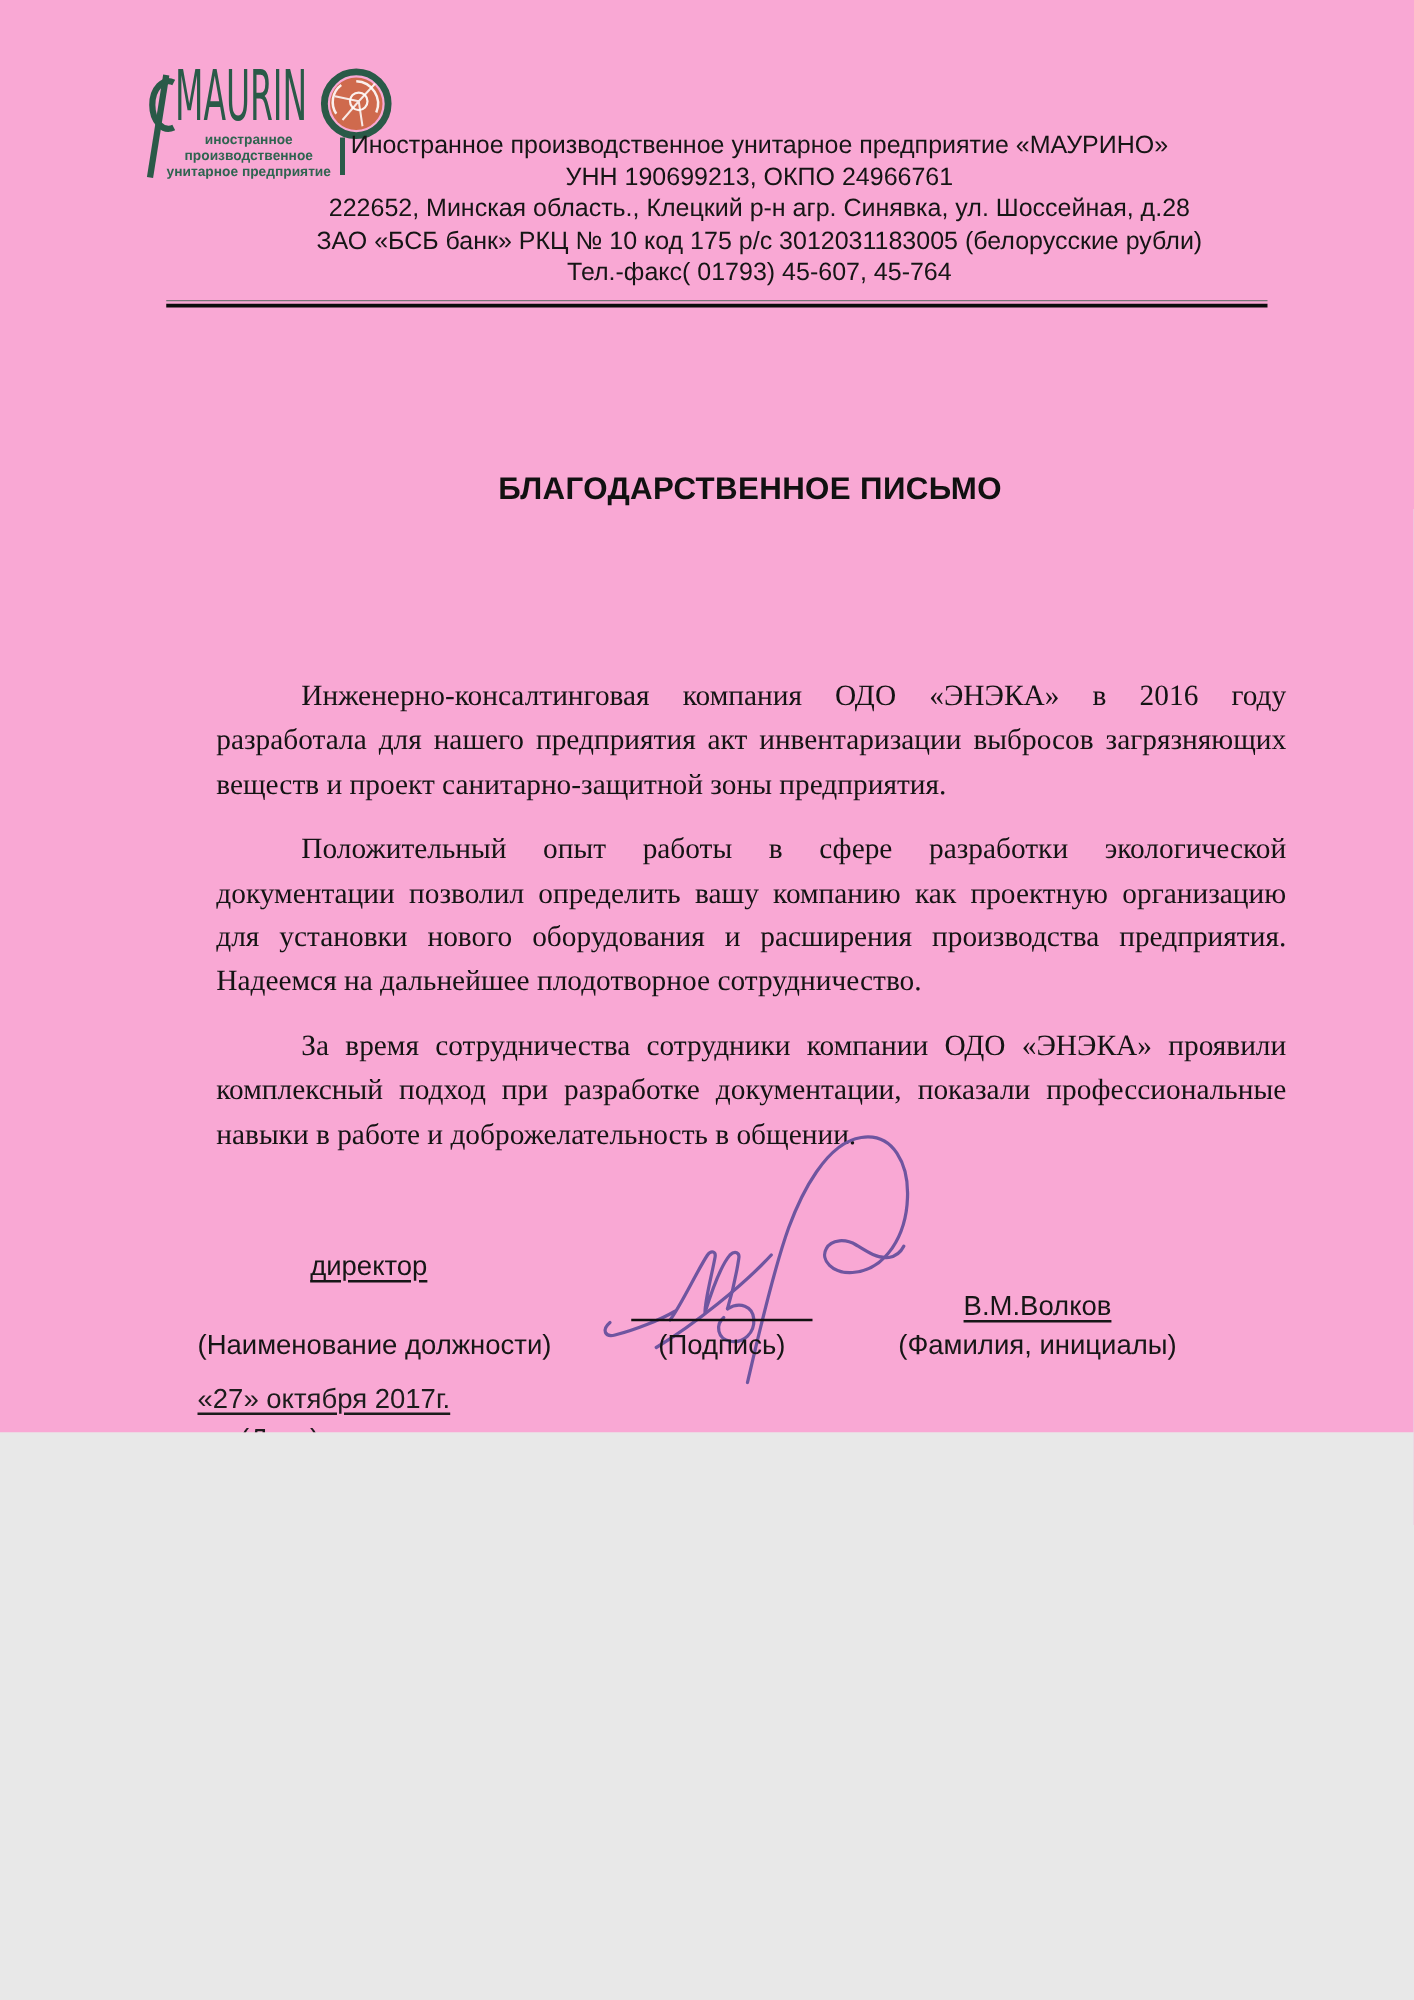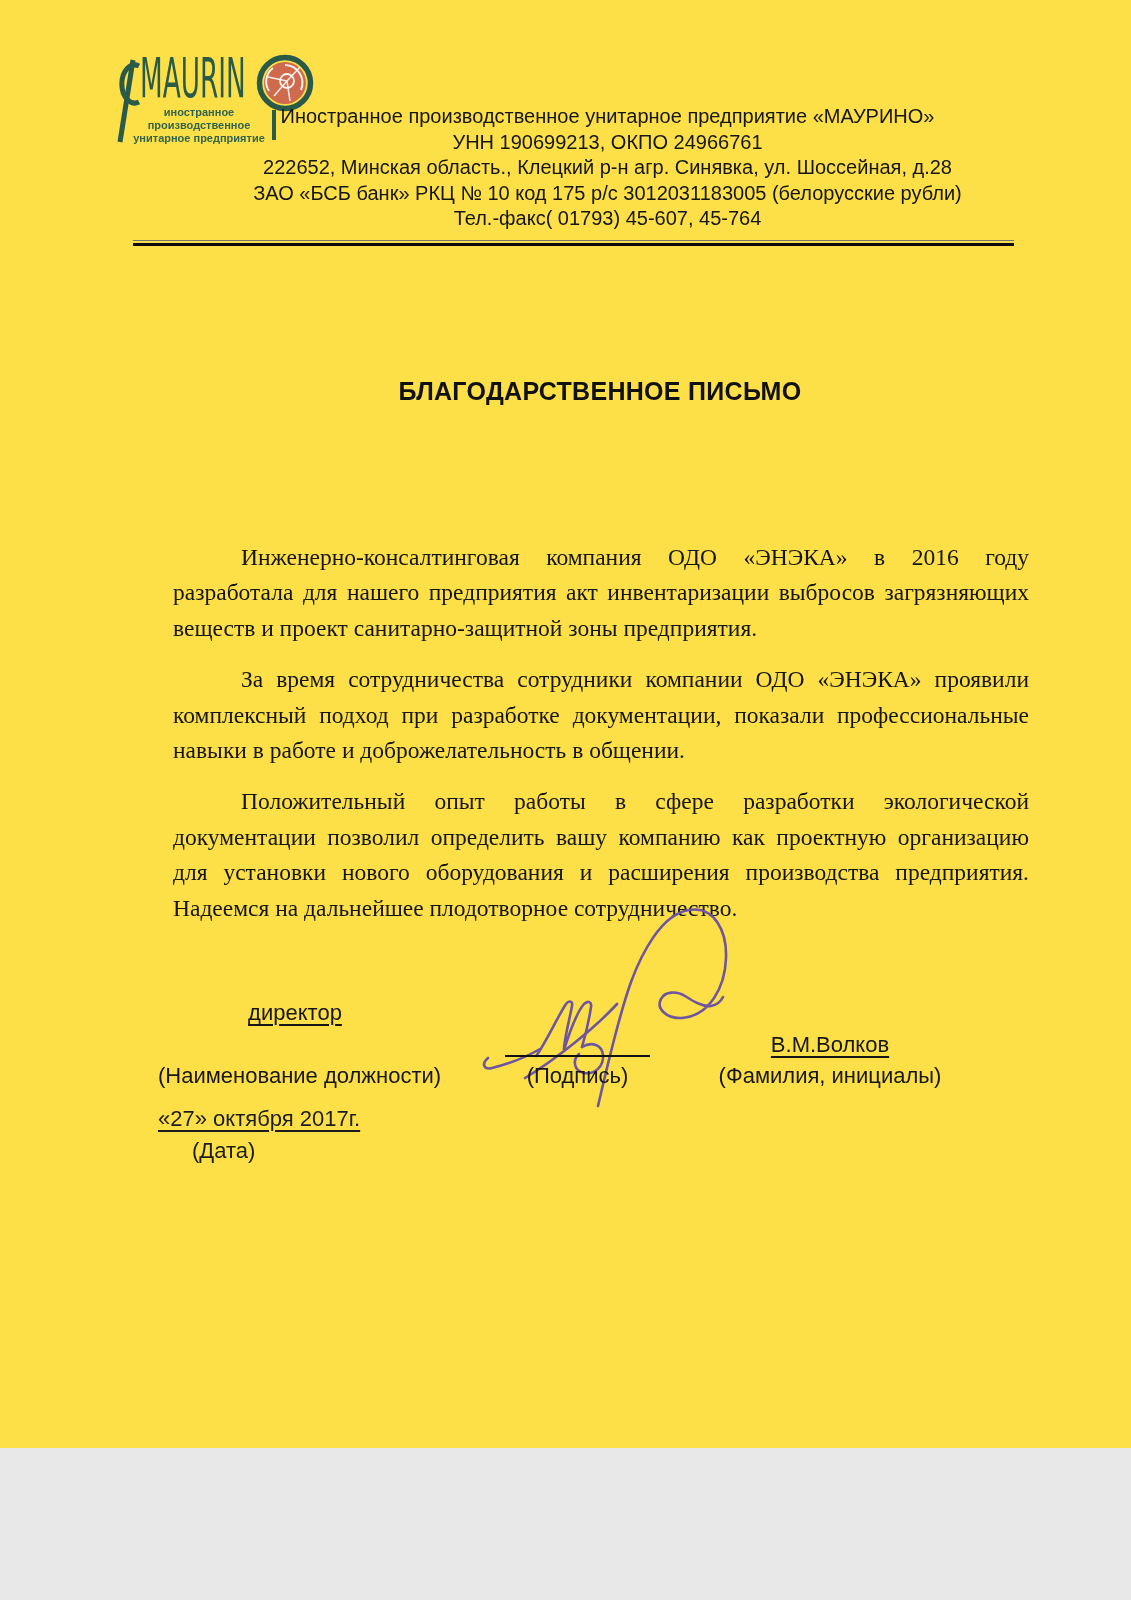--- a/index.html
+++ b/index.html
@@ -1,19 +1,19 @@
 <!DOCTYPE html>
 <html><head>
 <meta charset="utf-8">
 <style>
   html,body { margin:0; padding:0; background:#e8e8e8; }
   .page {
     position:relative;
-    width:1131px; height:1448px;
-    background:#fde047;
+    width:1131px; height:1146px;
+    background:#f9a8d4;
     margin:0 auto;
     font-family:"Liberation Sans", sans-serif;
     color:#1c1c1c;
     overflow:hidden;
   }
 
   
   .logo { position:absolute; left:112px; top:46px; width:210px; height:100px; }
   .logo-wordmark { position:absolute; left:0; top:6px; display:flex; align-items:flex-start; }
   .logo-firstglyph { margin-right:-2px; }
@@ -106,22 +106,22 @@
     <div>ЗАО «БСБ банк» РКЦ № 10 код 175 р/с 3012031183005 (белорусские рубли)</div>
     <div>Тел.-факс( 01793) 45-607, 45-764</div>
   </div>
 
   <div class="head-rule"></div>
 
   <div class="doc-title">БЛАГОДАРСТВЕННОЕ ПИСЬМО</div>
 
   <div class="doc-body">
     <p>Инженерно-консалтинговая компания ОДО «ЭНЭКА» в 2016 году разработала для нашего предприятия акт инвентаризации выбросов загрязняющих веществ и проект санитарно-защитной зоны предприятия.</p>
+    <p>Положительный опыт работы в сфере разработки экологической документации позволил определить вашу компанию как проектную организацию для установки нового оборудования и расширения производства предприятия. Надеемся на дальнейшее плодотворное сотрудничество.</p>
     <p>За время сотрудничества сотрудники компании ОДО «ЭНЭКА» проявили комплексный подход при разработке документации, показали профессиональные навыки в работе и доброжелательность в общении.</p>
-    <p>Положительный опыт работы в сфере разработки экологической документации позволил определить вашу компанию как проектную организацию для установки нового оборудования и расширения производства предприятия. Надеемся на дальнейшее плодотворное сотрудничество.</p>
   </div>
 
   <svg class="sig-ink" width="310" height="225" viewBox="0 0 310 225">
     <g fill="none" stroke="#6f55a0" stroke-width="2.6" stroke-linecap="round" stroke-linejoin="round">
       <path d="M18 170 c-7 6 -4 12 4 10 c16 -4 36 -12 48 -19"></path>
       <path d="M66 168 c8 -10 22 -40 30 -52 c3 -4 7 -3 6 2 c-3 16 -8 34 -8 44 c5 -16 13 -38 20 -46 c4 -4 8 -2 7 3 c-2 13 -6 30 -9 40"></path>
       <path d="M112 159 c10 -6 20 -2 21 8 c1 11 -8 20 -19 18 c-10 -2 -12 -13 -5 -19"></path>
       <path d="M55 190 c30 -18 70 -50 92 -74"></path>
       <path d="M128 218 c8 -34 20 -88 33 -124 c10 -27 30 -68 58 -72 c26 -4 38 22 37 48 c-1 30 -17 58 -44 60 c-16 1 -26 -10 -21 -19 c4 -8 16 -8 24 -3 c8 5 17 11 26 10 c6 -1 10 -5 12 -9"></path>
     </g>

